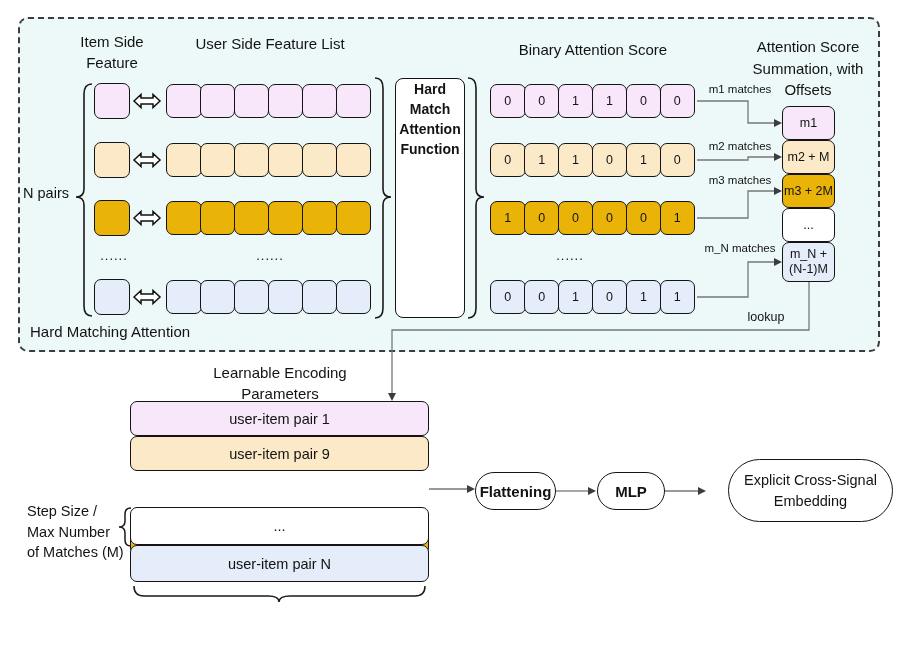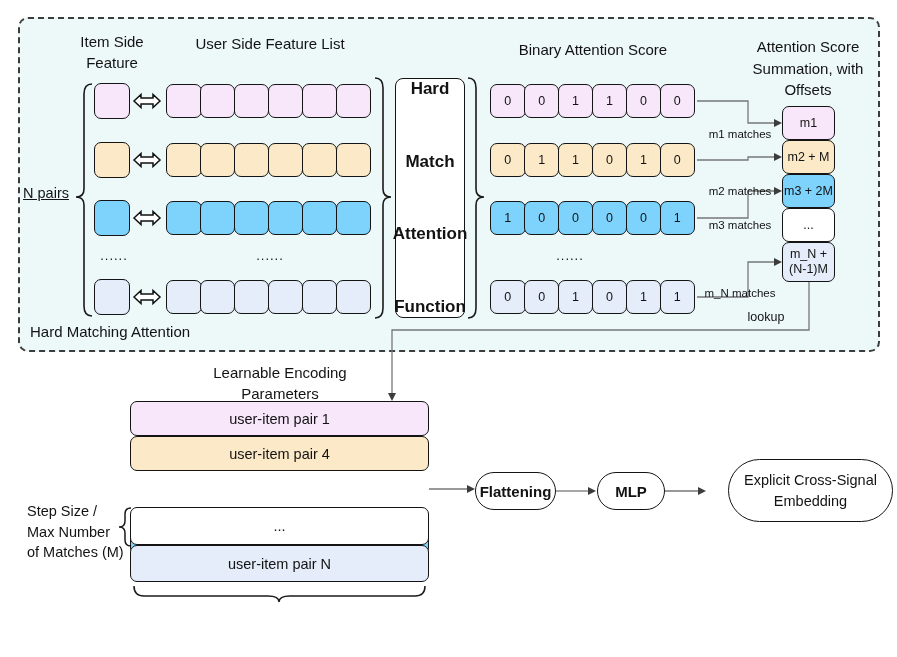--- a/index.html
+++ b/index.html
@@ -7,29 +7,29 @@
   body { width:897px; height:657px; position:relative; font-family:"Liberation Sans",sans-serif; color:#131313; }
   #canvas { position:absolute; left:0; top:0; width:897px; height:657px; overflow:hidden; background:#fff; }
   .abs { position:absolute; }
   .panel { left:18px; top:17px; width:862px; height:335px; background:#edf8f8; border:2px dashed #3c3c3c; border-radius:10px; }
   .title { font-size:15px; line-height:21px; text-align:center; }
   .cellrow { display:flex; }
   .cell { width:35.5px; height:34px; border:1.6px solid #141414; border-radius:7px; margin-left:-1.6px;
           display:flex; align-items:center; justify-content:center; font-size:12.5px; }
   .cell:first-child { margin-left:0; }
   .item-box { width:36px; height:36px; border:1.6px solid #141414; border-radius:7px; }
-  .c-pink { background:#f8e6fa; } .c-orange { background:#fce9c8; } .c-green { background:#7dd3fc; }
+  .c-pink { background:#f8e6fa; } .c-orange { background:#fce9c8; } .c-green { background:#eab308; }
   .c-blue { background:#e4edf9; } .c-white { background:#ffffff; }
   .func-box { left:395px; top:78px; width:70px; height:240px; background:#fff; border:1.8px solid #141414; border-radius:8px;
-              display:flex; flex-direction:column; align-items:center; justify-content:space-between;
-              font-weight:bold; font-size:17px; line-height:20px; text-align:center; }
+              display:flex; flex-direction:column; align-items:center; justify-content:flex-start;
+              font-weight:bold; font-size:14px; line-height:20px; text-align:center; }
   .sum-box { left:782px; width:53px; border:1.6px solid #141414; border-radius:7px;
              display:flex; flex-direction:column; align-items:center; justify-content:center;
              font-size:12.5px; line-height:15px; text-align:center; }
-  .match-label { width:96px; text-align:center; font-size:11.5px;margin-top:45px; }
+  .match-label { width:96px; text-align:center; font-size:11.5px; }
   .dots { font-size:13px; letter-spacing:1px; text-align:center; width:50px; }
   .stack-row { left:130px; width:299px; border:1.6px solid #141414; border-radius:7px;
                display:flex; align-items:center; justify-content:center; font-size:14.5px; }
   .pill { border:1.6px solid #141414; border-radius:32px; background:#fff;
           display:flex; flex-direction:column; align-items:center; justify-content:center; text-align:center; }
   .bold { font-weight:bold; }
   svg.overlay { position:absolute; left:0; top:0; pointer-events:none; }
 </style>
 </head>
 <body>
@@ -80,21 +80,21 @@
     <div>Feature</div>
   </div>
   <div class="abs title" style="left:170px; top:33px; width:200px;">User Side Feature List</div>
   <div class="abs title" style="left:493px; top:39px; width:200px;">Binary Attention Score</div>
   <div class="abs title" style="left:733px; top:36px; width:150px; line-height:21.5px;">
     <div>Attention Score</div>
     <div>Summation, with</div>
     <div>Offsets</div>
   </div>
 
-  <div class="abs" style="left:18px; top:185px; width:56px; text-align:center; font-size:14.5px;text-decoration:underline;">N pairs</div>
+  <div class="abs" style="left:18px; top:185px; width:56px; text-align:center; font-size:14.5px;">N pairs</div>
 
   <div class="abs item-box c-pink" style="left:94px; top:83px;"></div>
   <div class="abs item-box c-orange" style="left:94px; top:142px;"></div>
   <div class="abs item-box c-green" style="left:94px; top:200px;"></div>
   <div class="abs item-box c-blue" style="left:94px; top:279px;"></div>
 
   <div class="abs cellrow" style="left:166px; top:84px;">
     <div class="cell c-pink"></div>
       <div class="cell c-pink"></div>
       <div class="cell c-pink"></div>
@@ -187,21 +187,21 @@
 
   <div class="abs" style="left:731px; top:310px; width:70px; text-align:center; font-size:12.5px;">lookup</div>
   <div class="abs" style="left:30px; top:323px; font-size:15px;">Hard Matching Attention</div>
 
   <div class="abs title" style="left:180px; top:362px; width:200px;">
     <div>Learnable Encoding</div>
     <div>Parameters</div>
   </div>
 
   <div class="abs stack-row c-pink" style="top:401px; height:35px;">user-item pair 1</div>
-  <div class="abs stack-row c-orange" style="top:436px; height:35px;">user-item pair 4</div>
+  <div class="abs stack-row c-orange" style="top:436px; height:35px;">user-item pair 9</div>
   <div class="abs stack-row c-green" style="top:471px; height:36px;margin-top:48px;">user-item pair 3</div>
   <div class="abs stack-row c-white" style="top:507px; height:38px;">...</div>
   <div class="abs" style="left:27px; top:501px; font-size:14.5px; line-height:20.5px;">
     <div>Step Size /</div>
     <div>Max Number</div>
     <div>of Matches (M)</div>
   </div>
 
   <div class="abs stack-row c-blue" style="top:545px; height:37px;">user-item pair N</div>
 

